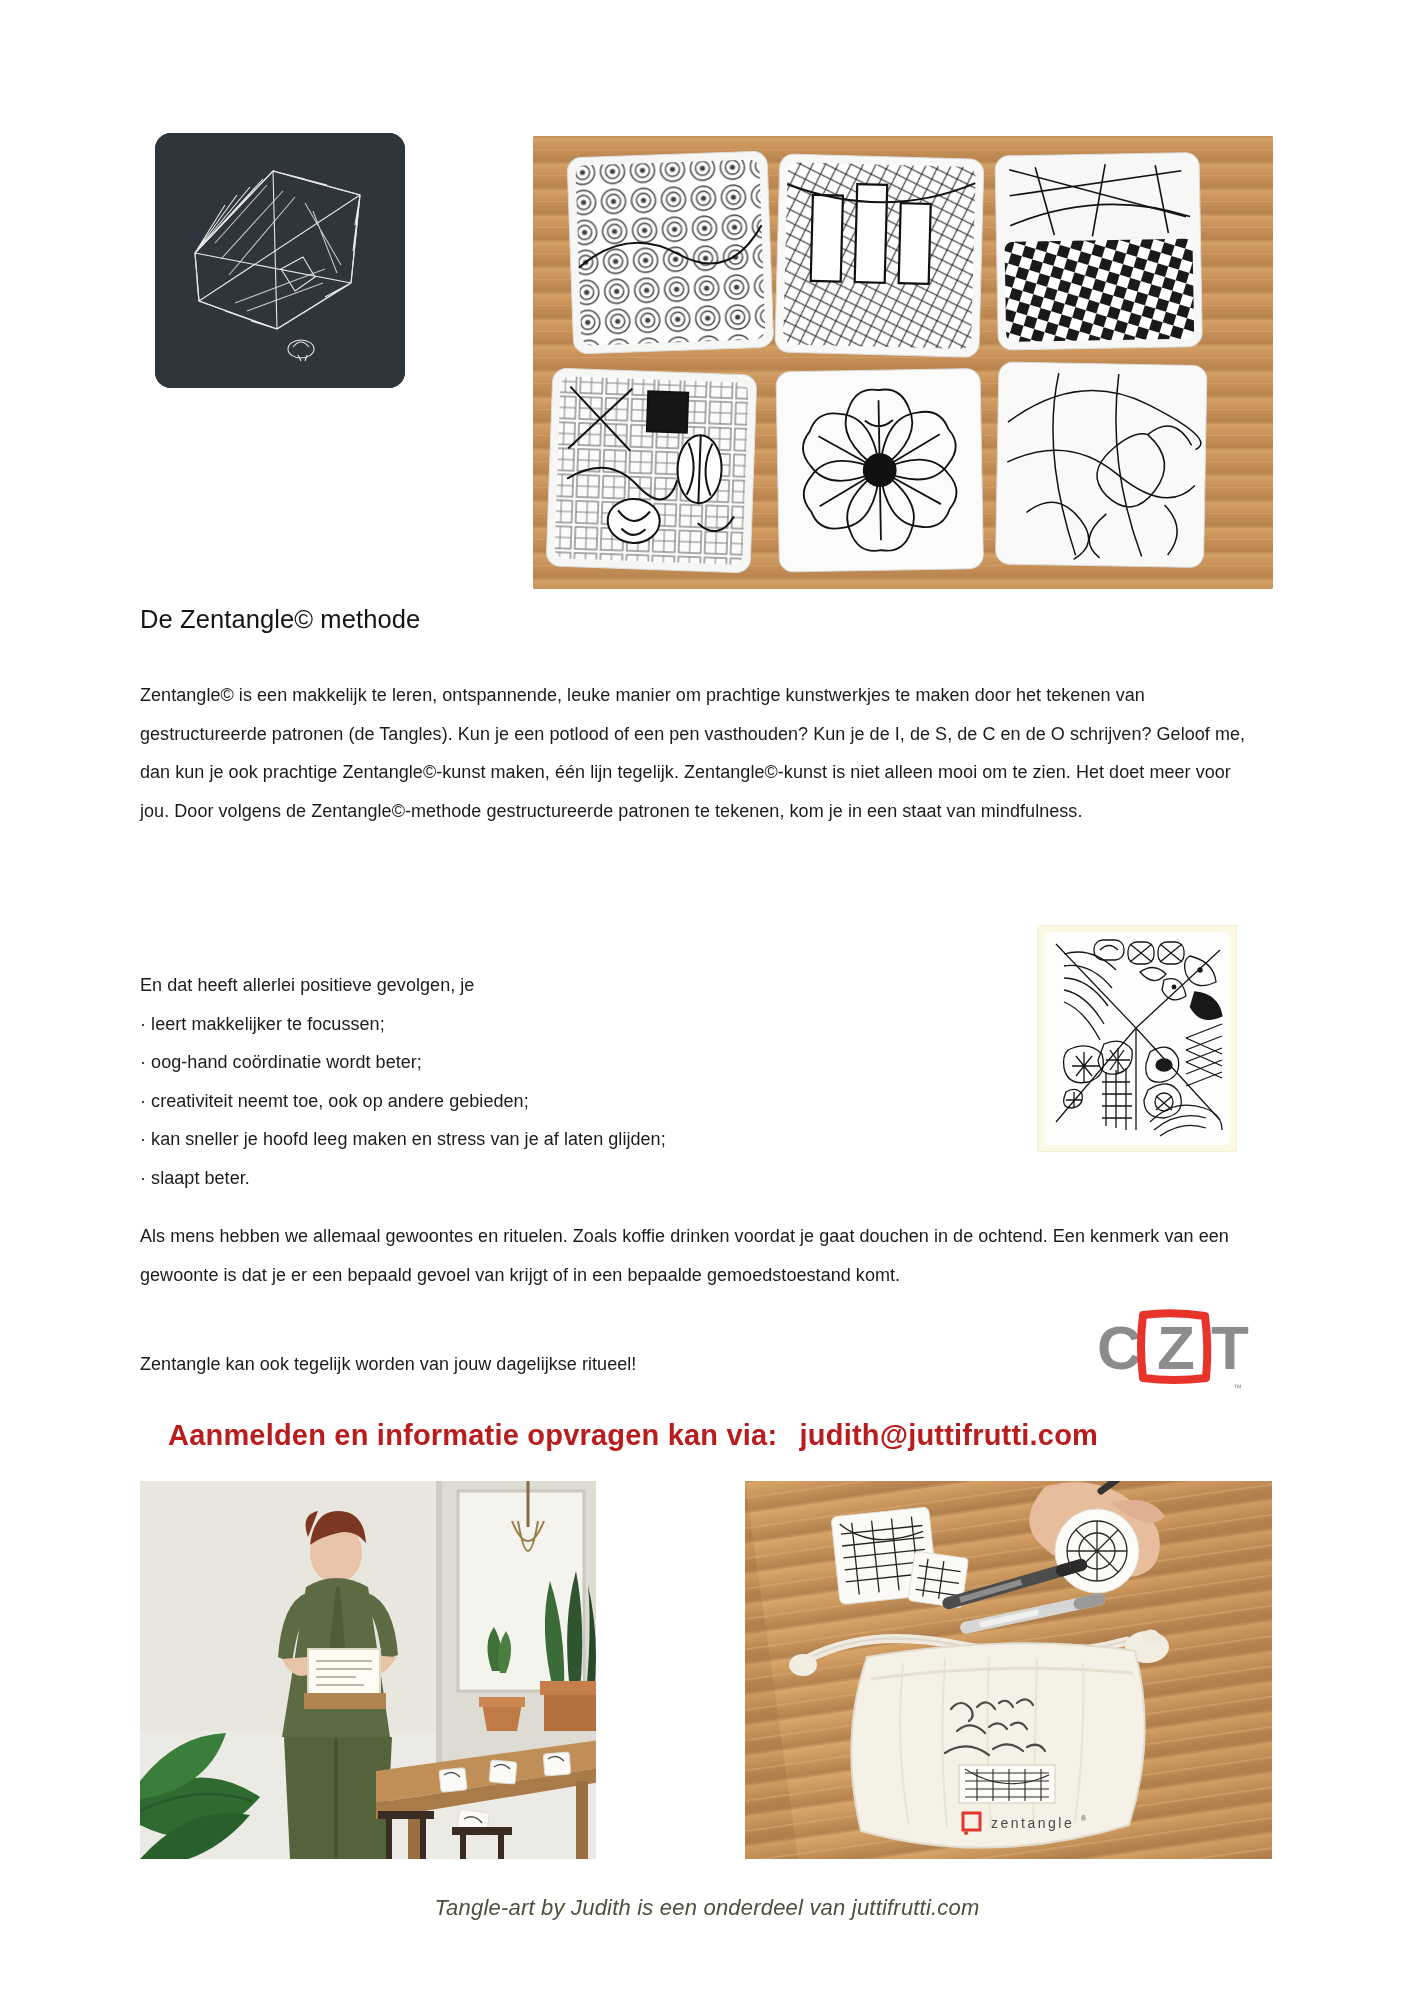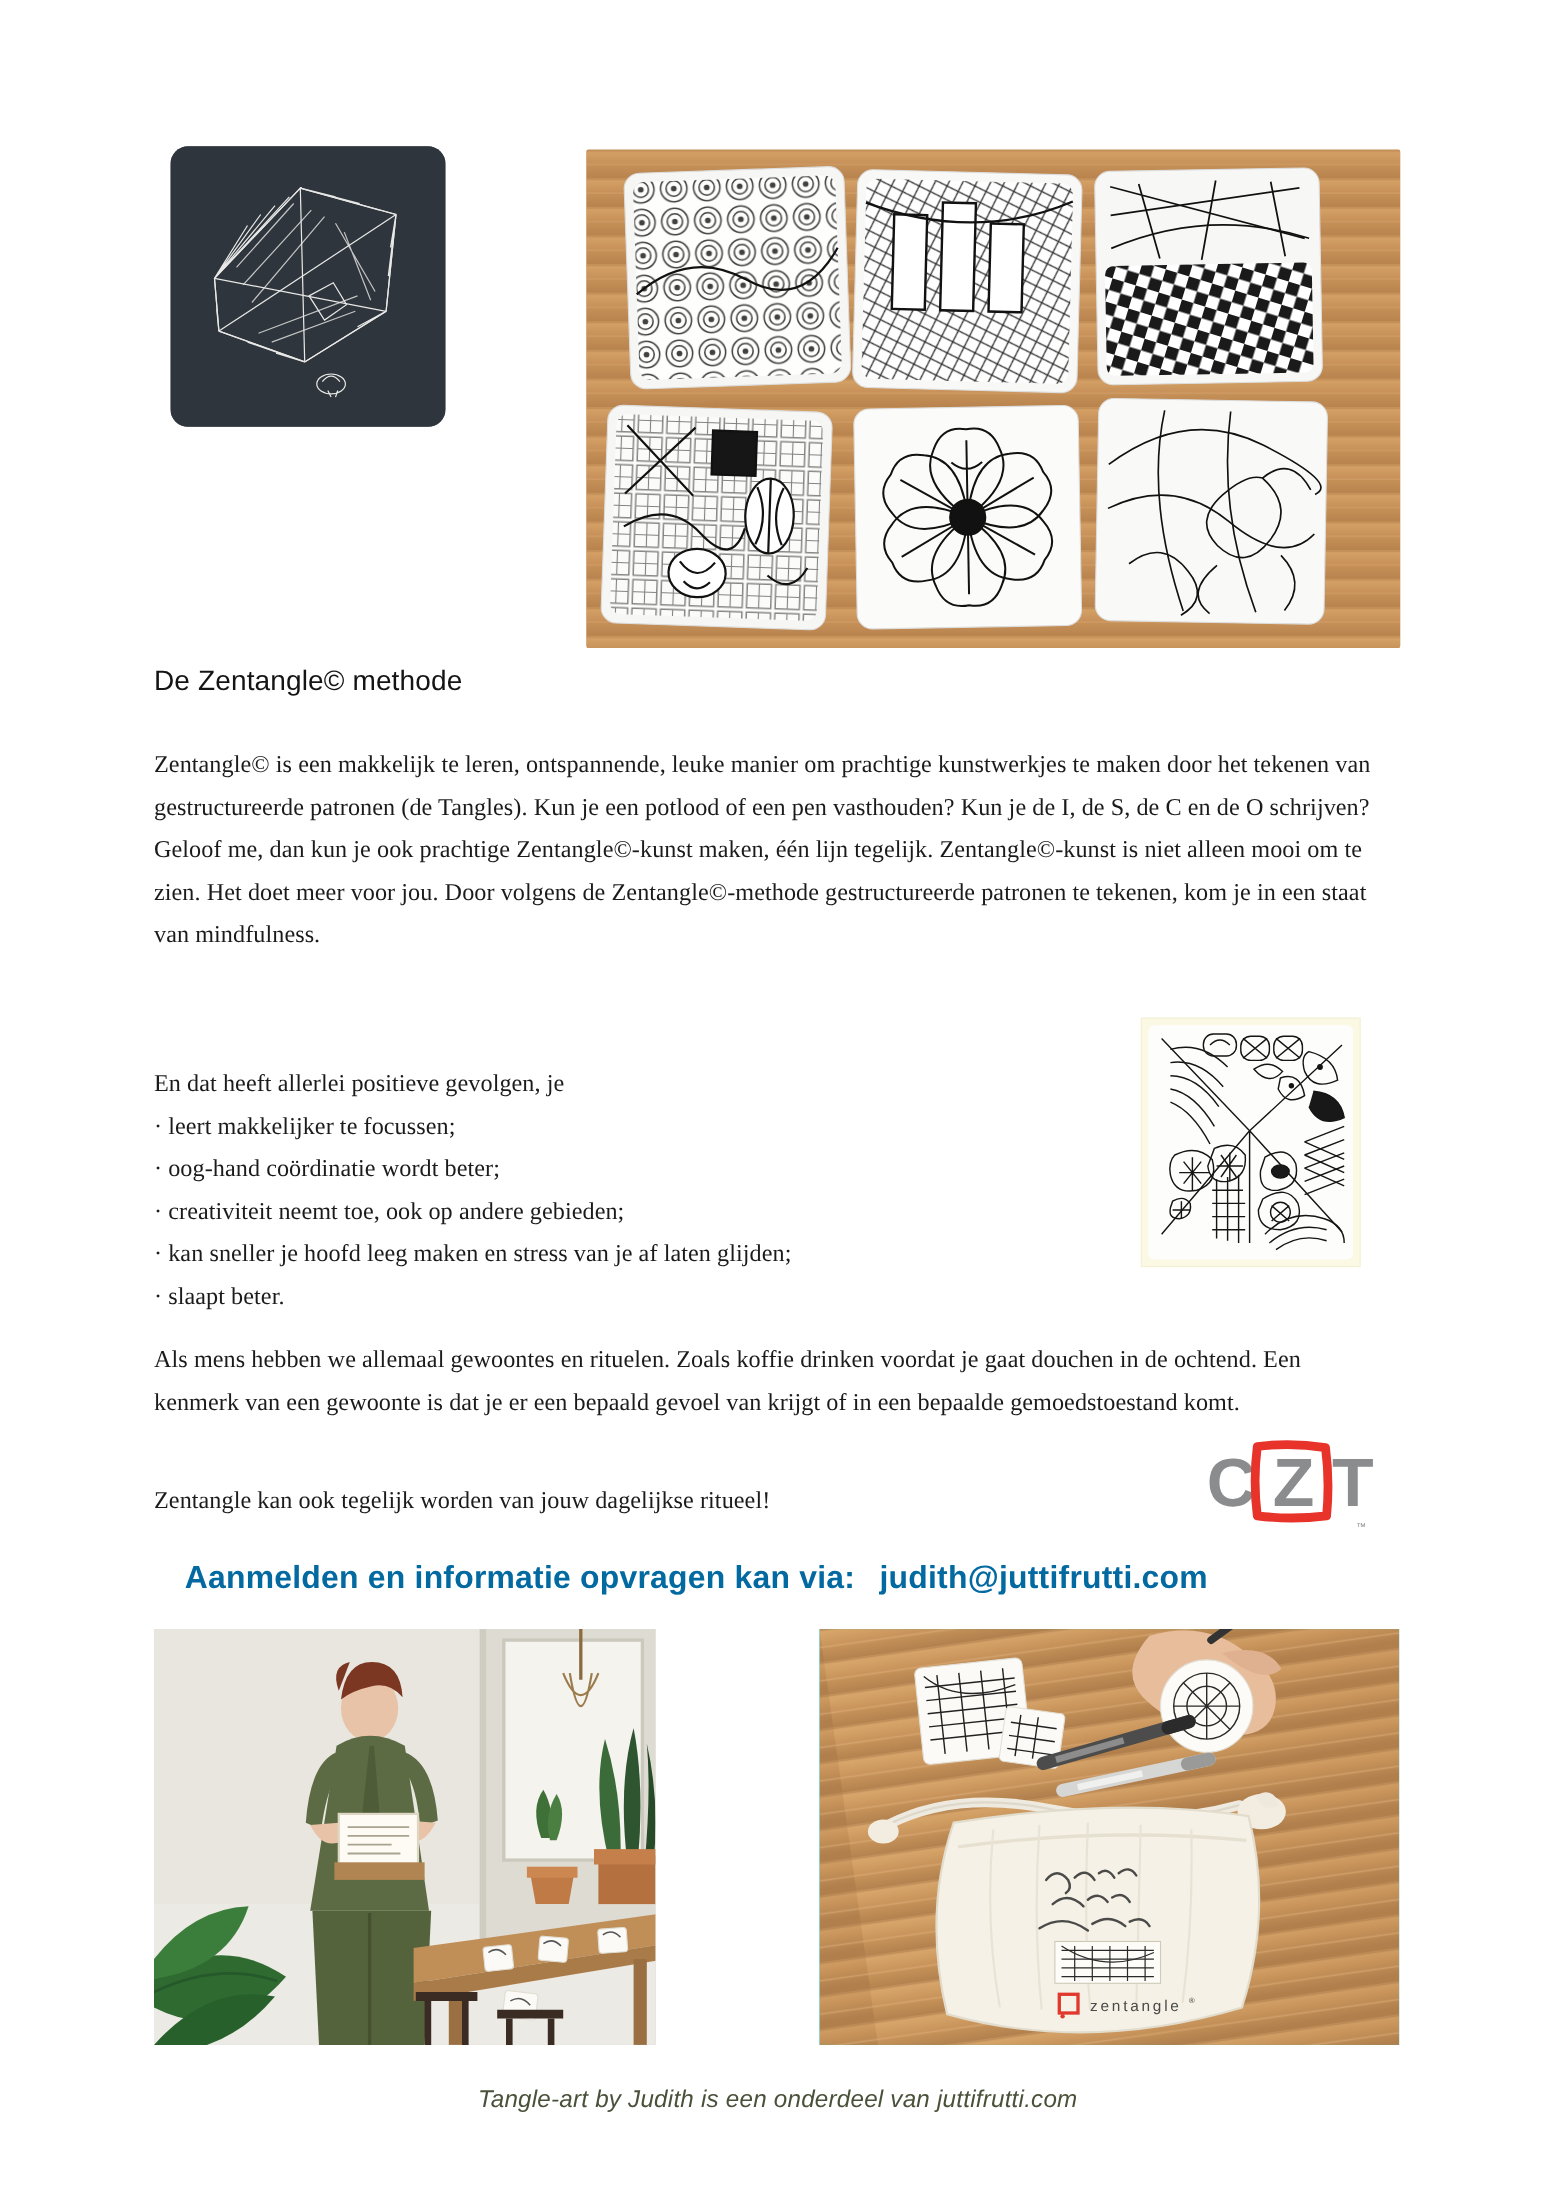--- a/index.html
+++ b/index.html
@@ -53,26 +53,25 @@
     left: 140px;
     top: 605px;
     font-size: 25.5px;
     font-weight: normal;
     letter-spacing: .1px;
     color: #141414;
   }
   .body-block {
     position: absolute;
     left: 140px;
-    font-size: 22px;
+    font-size: 18px;
     line-height: 38.6px;
     color: #1b1b1b;
     letter-spacing: .05px;
     white-space: pre-line;
-    font-family: Liberation Serif, serif;
   }
   #para1 { top: 676px; width: 1115px; }
   #para2 { top: 966px; width: 880px; }
   #para3 { top: 1217px; width: 1090px; }
   #para4 { top: 1345px; width: 1090px; }
 
   
   .mini-tile {
     position: absolute;
     left: 1038px;
@@ -103,21 +102,21 @@
   }
   .czt-logo svg { display: block; width: 100%; height: 100%; }
 
   
   .cta {
     position: absolute;
     left: 168px;
     top: 1419px;
     font-size: 29px;
     font-weight: bold;
-    color: #0369a1;
+    color: #b91c1c;
     letter-spacing: .2px;
     white-space: nowrap;
   }
   .cta .addr { margin-left: 14px; }
 
   
   .photo-left {
     position: absolute;
     left: 140px;
     top: 1481px;

